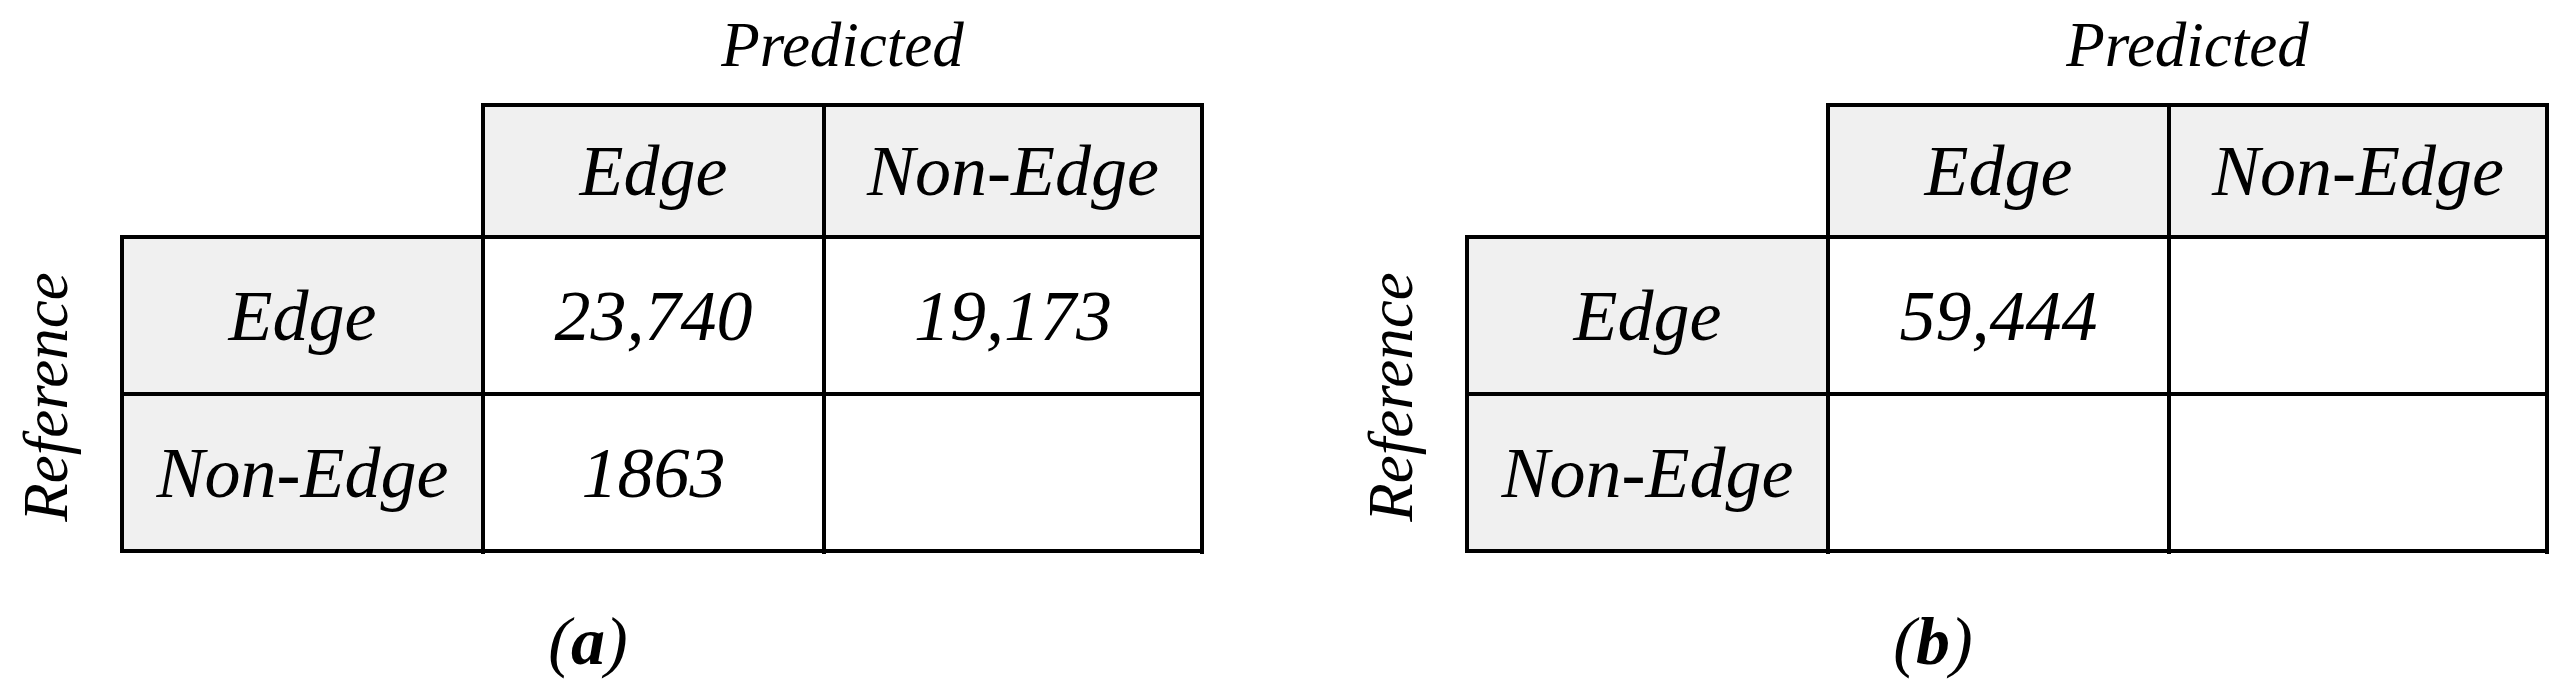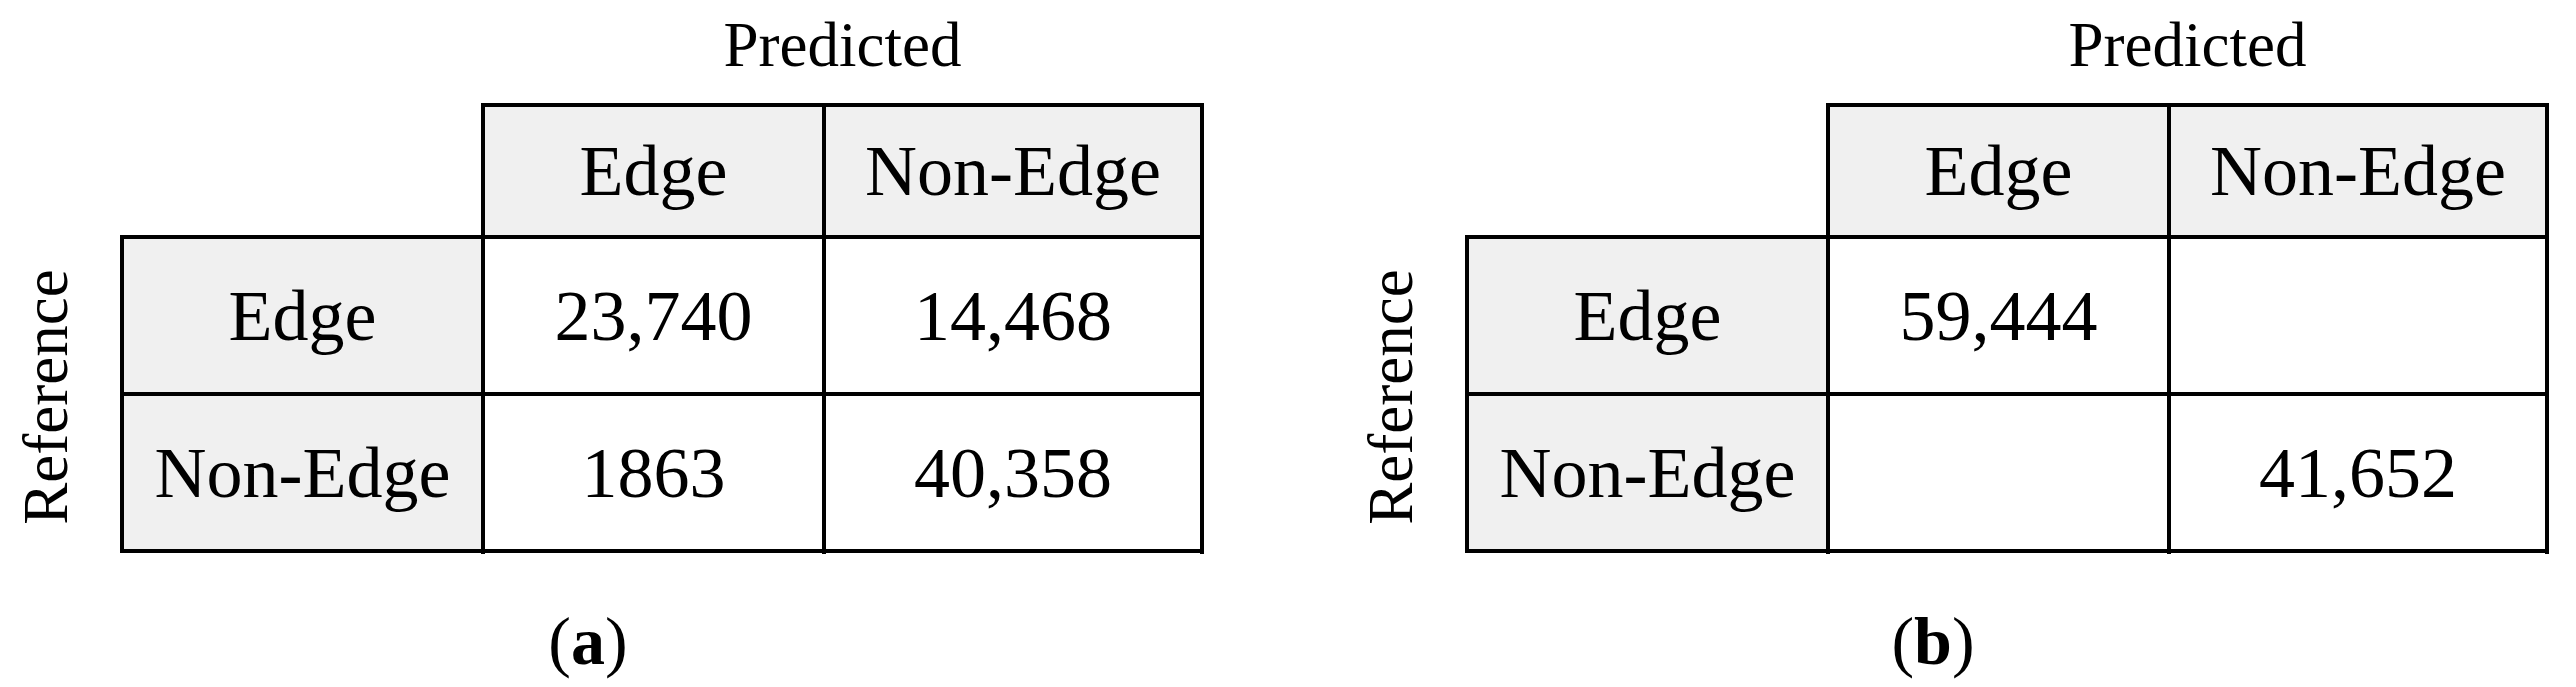--- a/index.html
+++ b/index.html
@@ -10,21 +10,21 @@
   }
   html,body{margin:0;padding:0;}
   body{
     width:2576px;height:687px;
     background:var(--bg);
     font-family:"Liberation Serif","DejaVu Serif",serif;
     color:var(--text);
     overflow:hidden;
     position:relative;
   }
-  .panel{position:absolute;top:0;width:1231px;height:687px;}
+  .panel{position:absolute;top:0;width:1231px;height:687px;font-style:italic;}
   .panel-a{left:0;}
   .panel-b{left:1345px;}
 
   .axis-top{
     position:absolute;left:483px;top:8px;width:719px;height:75px;
     display:flex;align-items:center;justify-content:center;
     font-size:63px;line-height:1;
   }
   .axis-left{
     position:absolute;left:46px;top:397px;
@@ -70,23 +70,22 @@
 <div class="panel panel-a">
   <div class="axis-top">Predicted</div>
   <div class="axis-left">Reference</div>
 
   <div class="cell gray ch-edge">Edge</div>
   <div class="cell gray ch-nonedge">Non-Edge</div>
   <div class="cell gray rh-edge">Edge</div>
   <div class="cell gray rh-nonedge">Non-Edge</div>
 
   <div class="cell v00">23,740</div>
-  <div class="cell v01">14,468</div>
+  <div class="cell v01">19,173</div>
   <div class="cell v10">1863</div>
-  <div class="cell v11">40,358</div>
 
   <div class="line h1"></div>
   <div class="line h2"></div>
   <div class="line h3"></div>
   <div class="line h4"></div>
   <div class="line v1"></div>
   <div class="line v2"></div>
   <div class="line v3"></div>
   <div class="line v4"></div>
 
@@ -100,21 +99,20 @@
 <div class="panel panel-b">
   <div class="axis-top">Predicted</div>
   <div class="axis-left">Reference</div>
 
   <div class="cell gray ch-edge">Edge</div>
   <div class="cell gray ch-nonedge">Non-Edge</div>
   <div class="cell gray rh-edge">Edge</div>
   <div class="cell gray rh-nonedge">Non-Edge</div>
 
   <div class="cell v00">59,444</div>
-  <div class="cell v11">41,652</div>
 
   <div class="line h1"></div>
   <div class="line h2"></div>
   <div class="line h3"></div>
   <div class="line h4"></div>
   <div class="line v1"></div>
   <div class="line v2"></div>
   <div class="line v3"></div>
   <div class="line v4"></div>
 

